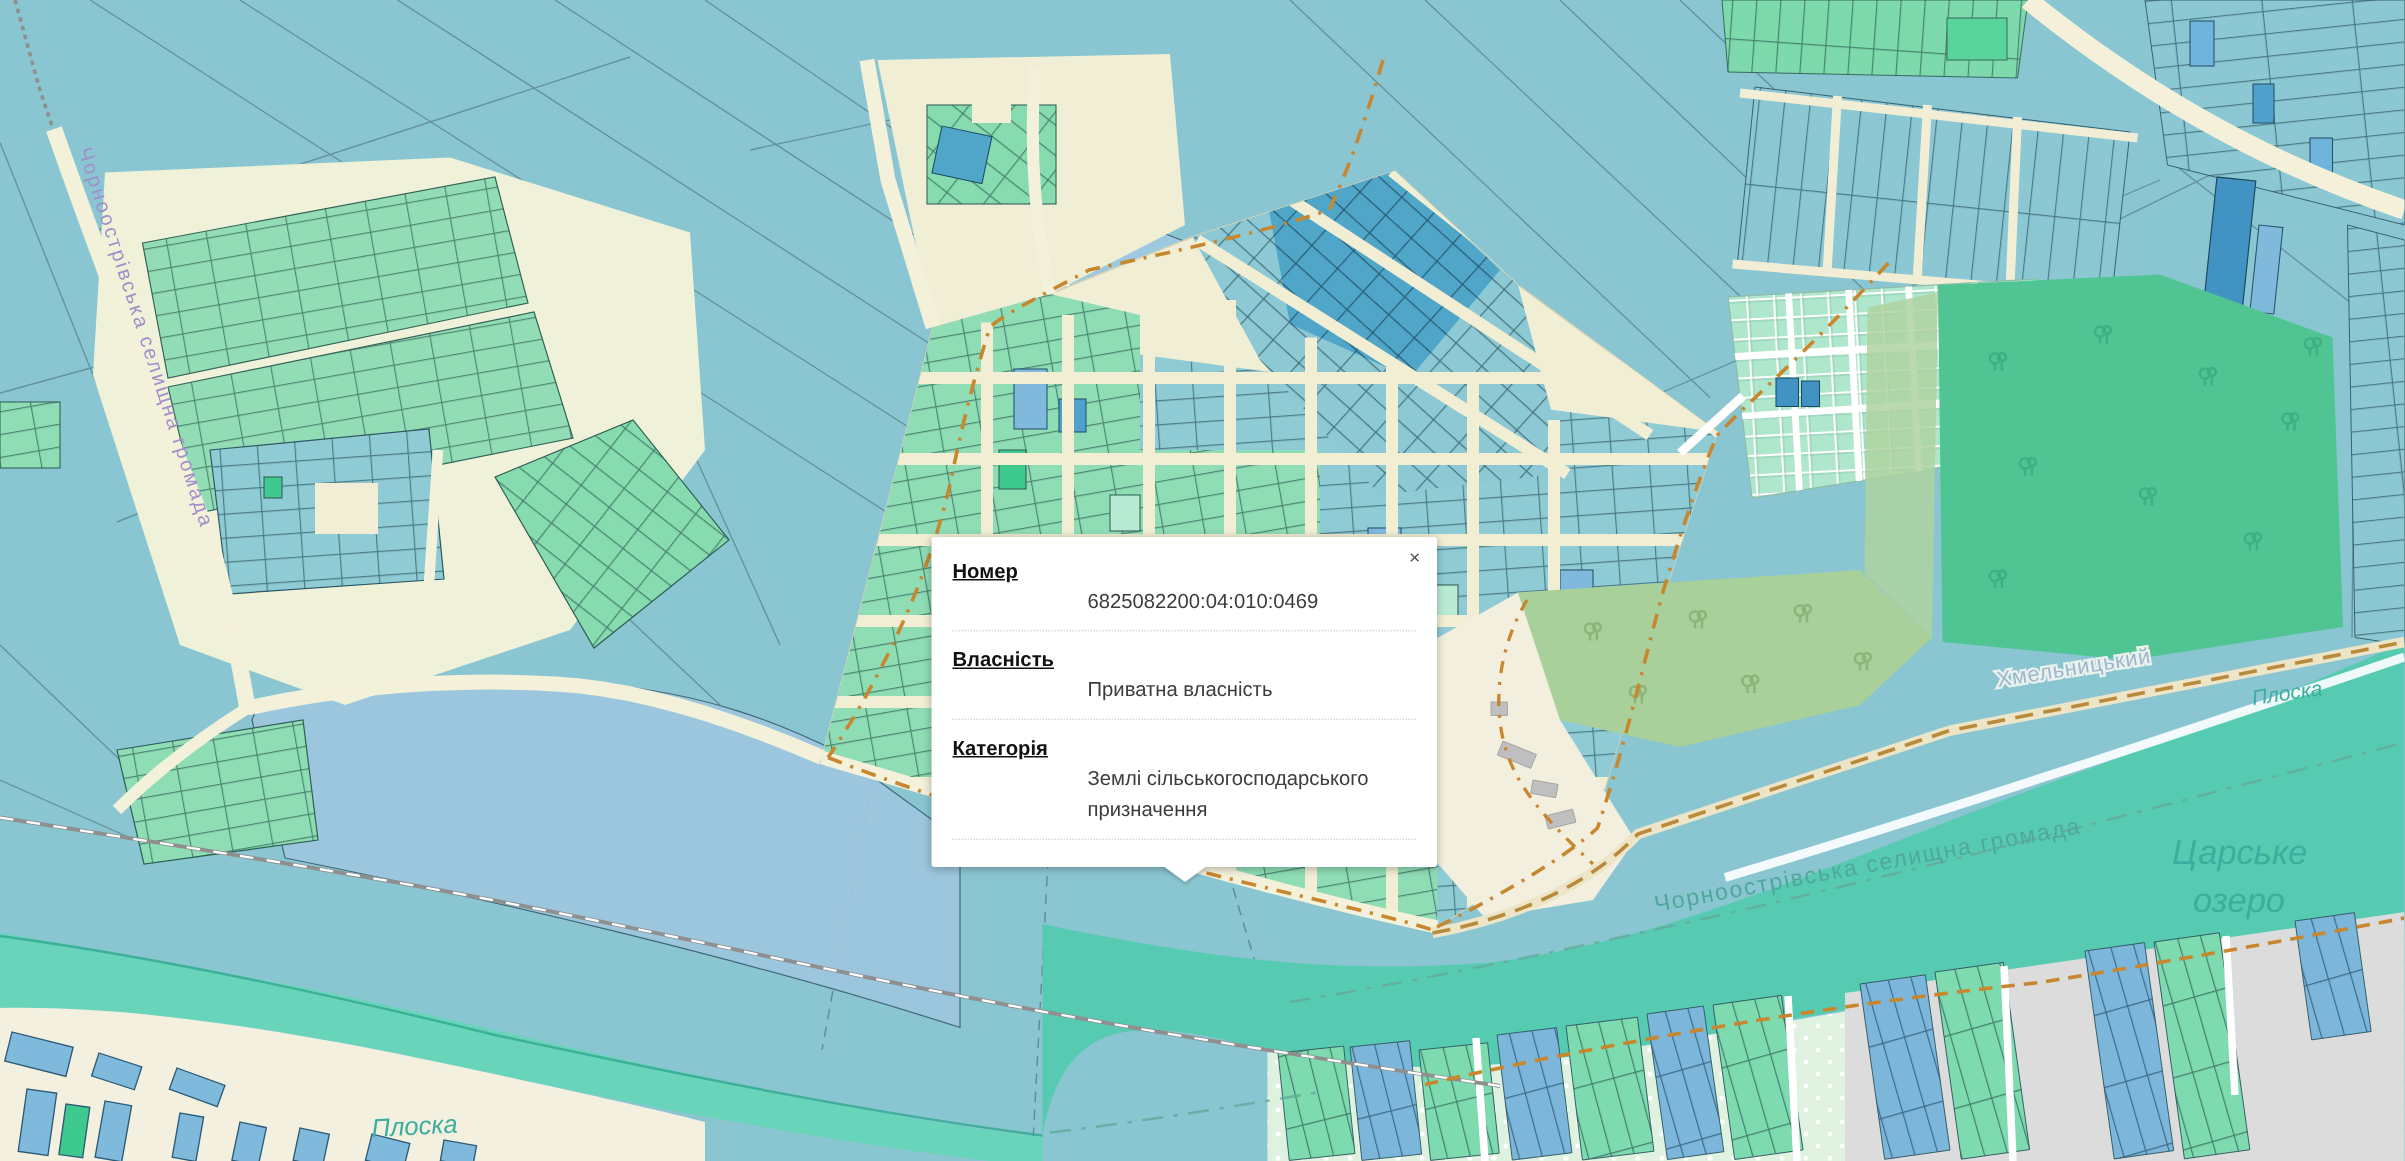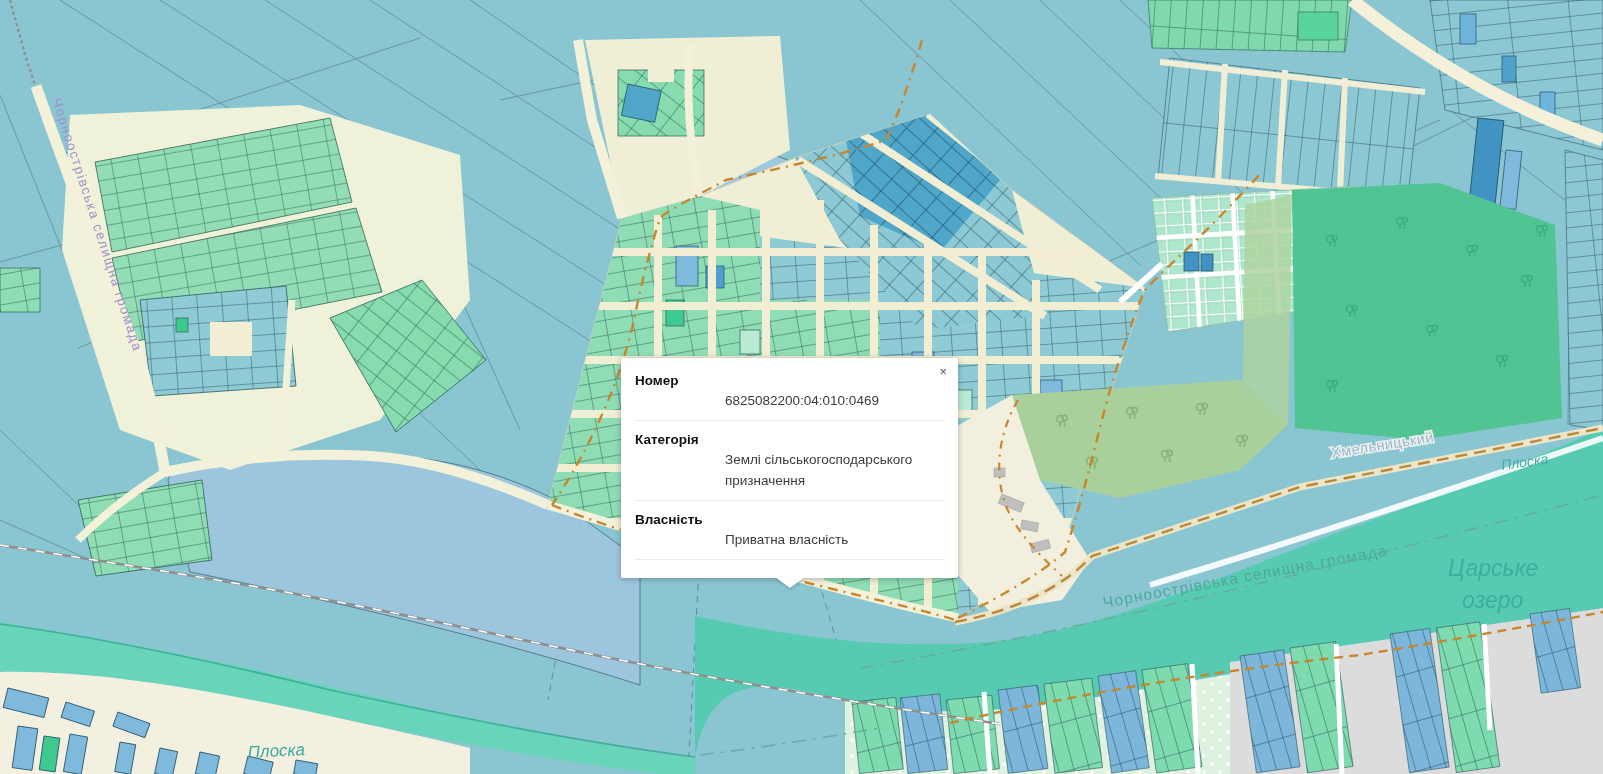--- a/index.html
+++ b/index.html
@@ -6,21 +6,21 @@
   .stage{position:relative;width:1603px;height:774px;overflow:hidden;}
   .stage svg{position:absolute;left:0;top:0;display:block;}
   
   .popup{
     position:absolute;left:621px;top:358px;width:337px;box-sizing:border-box;
     background:#fff;border-radius:2px;box-shadow:0 1px 6px rgba(0,0,0,.28);
     padding:4px 14px 18px 14px;font-size:13.5px;color:#3c3c3c;z-index:5;
   }
   .popup .row{display:flex;padding:9px 0 8px 0;border-bottom:1px dotted #d9d9d9;line-height:1.55;}
   .popup .row:last-child{border-bottom:none;}
-  .popup .lbl{width:90px;flex:0 0 90px;font-weight:bold;color:#111;}
+  .popup .lbl{width:90px;flex:0 0 90px;font-weight:bold;color:#111;text-decoration:underline;}
   .popup .val{flex:1;color:#3c3c3c;margin-top:20px;}
   .popup .close{
     position:absolute;top:5px;right:9px;color:#555;font-size:13px;line-height:13px;
     cursor:pointer;background:none;border:none;padding:2px;font-family:inherit;
   }
   .popup .tail{
     position:absolute;bottom:-10px;left:154px;width:0;height:0;
     border-left:15px solid transparent;border-right:15px solid transparent;
     border-top:11px solid #fff;filter:drop-shadow(0 2px 1px rgba(0,0,0,.15));
   }
@@ -363,22 +363,22 @@
   <text x="1332" y="458" font-size="14.5" fill="#9FB6CE" transform="rotate(-9 1332 458)" style="paint-order:stroke;stroke:#EAF2EE;stroke-width:3px" letter-spacing=".5">Хмельницький</text>
 </svg>
 
   <div class="popup">
     <button class="close">×</button>
     <div class="row">
       <div class="lbl">Номер</div>
       <div class="val">6825082200:04:010:0469</div>
     </div>
     <div class="row">
+      <div class="lbl">Власність</div>
+      <div class="val">Приватна власність</div>
+    </div>
+    <div class="row">
       <div class="lbl">Категорія</div>
       <div class="val">Землі сільськогосподарського призначення</div>
-    </div>
-    <div class="row">
-      <div class="lbl">Власність</div>
-      <div class="val">Приватна власність</div>
     </div>
     <div class="tail"></div>
   </div>
 </div>
 
 </body></html>

